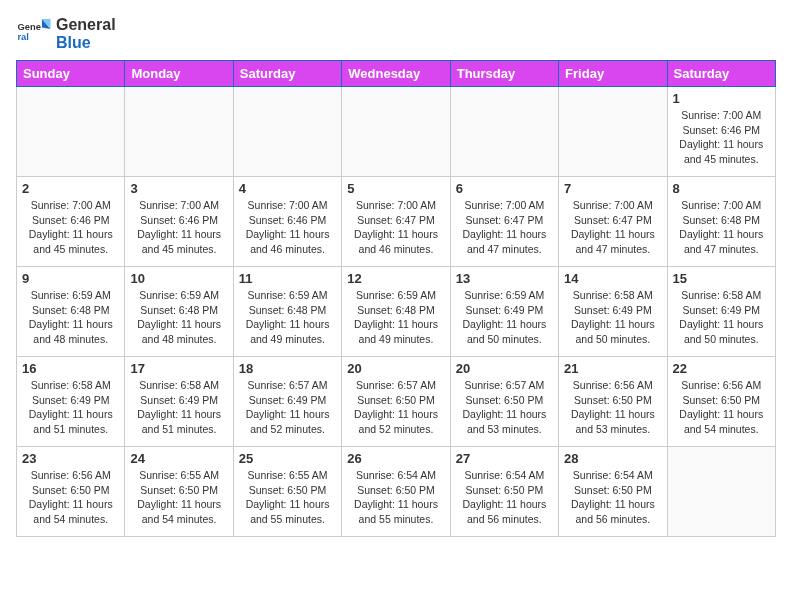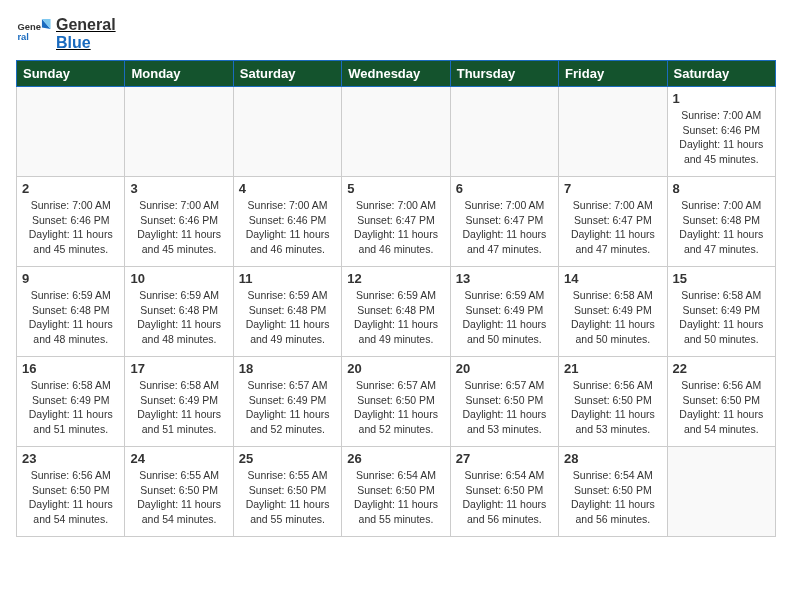--- a/index.html
+++ b/index.html
@@ -8,21 +8,20 @@
       background: #fff;
       width: 792px;
       min-height: 612px;
       padding: 16px;
     }
     .header-area {
       display: flex;
       justify-content: space-between;
       align-items: flex-start;
       margin-bottom: 8px;
-      text-decoration: underline;
     }
     .logo {
       display: flex;
       align-items: center;
       gap: 4px;
     }
     .title-area {
       text-align: right;
     }
     .main-title {
@@ -34,21 +33,21 @@
     .subtitle {
       font-size: 14px;
       color: #555;
     }
     .calendar {
       width: 100%;
       border-collapse: collapse;
       border: 1px solid #ccc;
     }
     .calendar th {
-      background: #14532d;
+      background: #d946ef;
       color: #fff;
       font-size: 13px;
       font-weight: bold;
       text-align: left;
       padding: 5px 6px;
       border: 1px solid #1a6bbf;
     }
     .calendar td {
       border: 1px solid #ccc;
       vertical-align: top;

